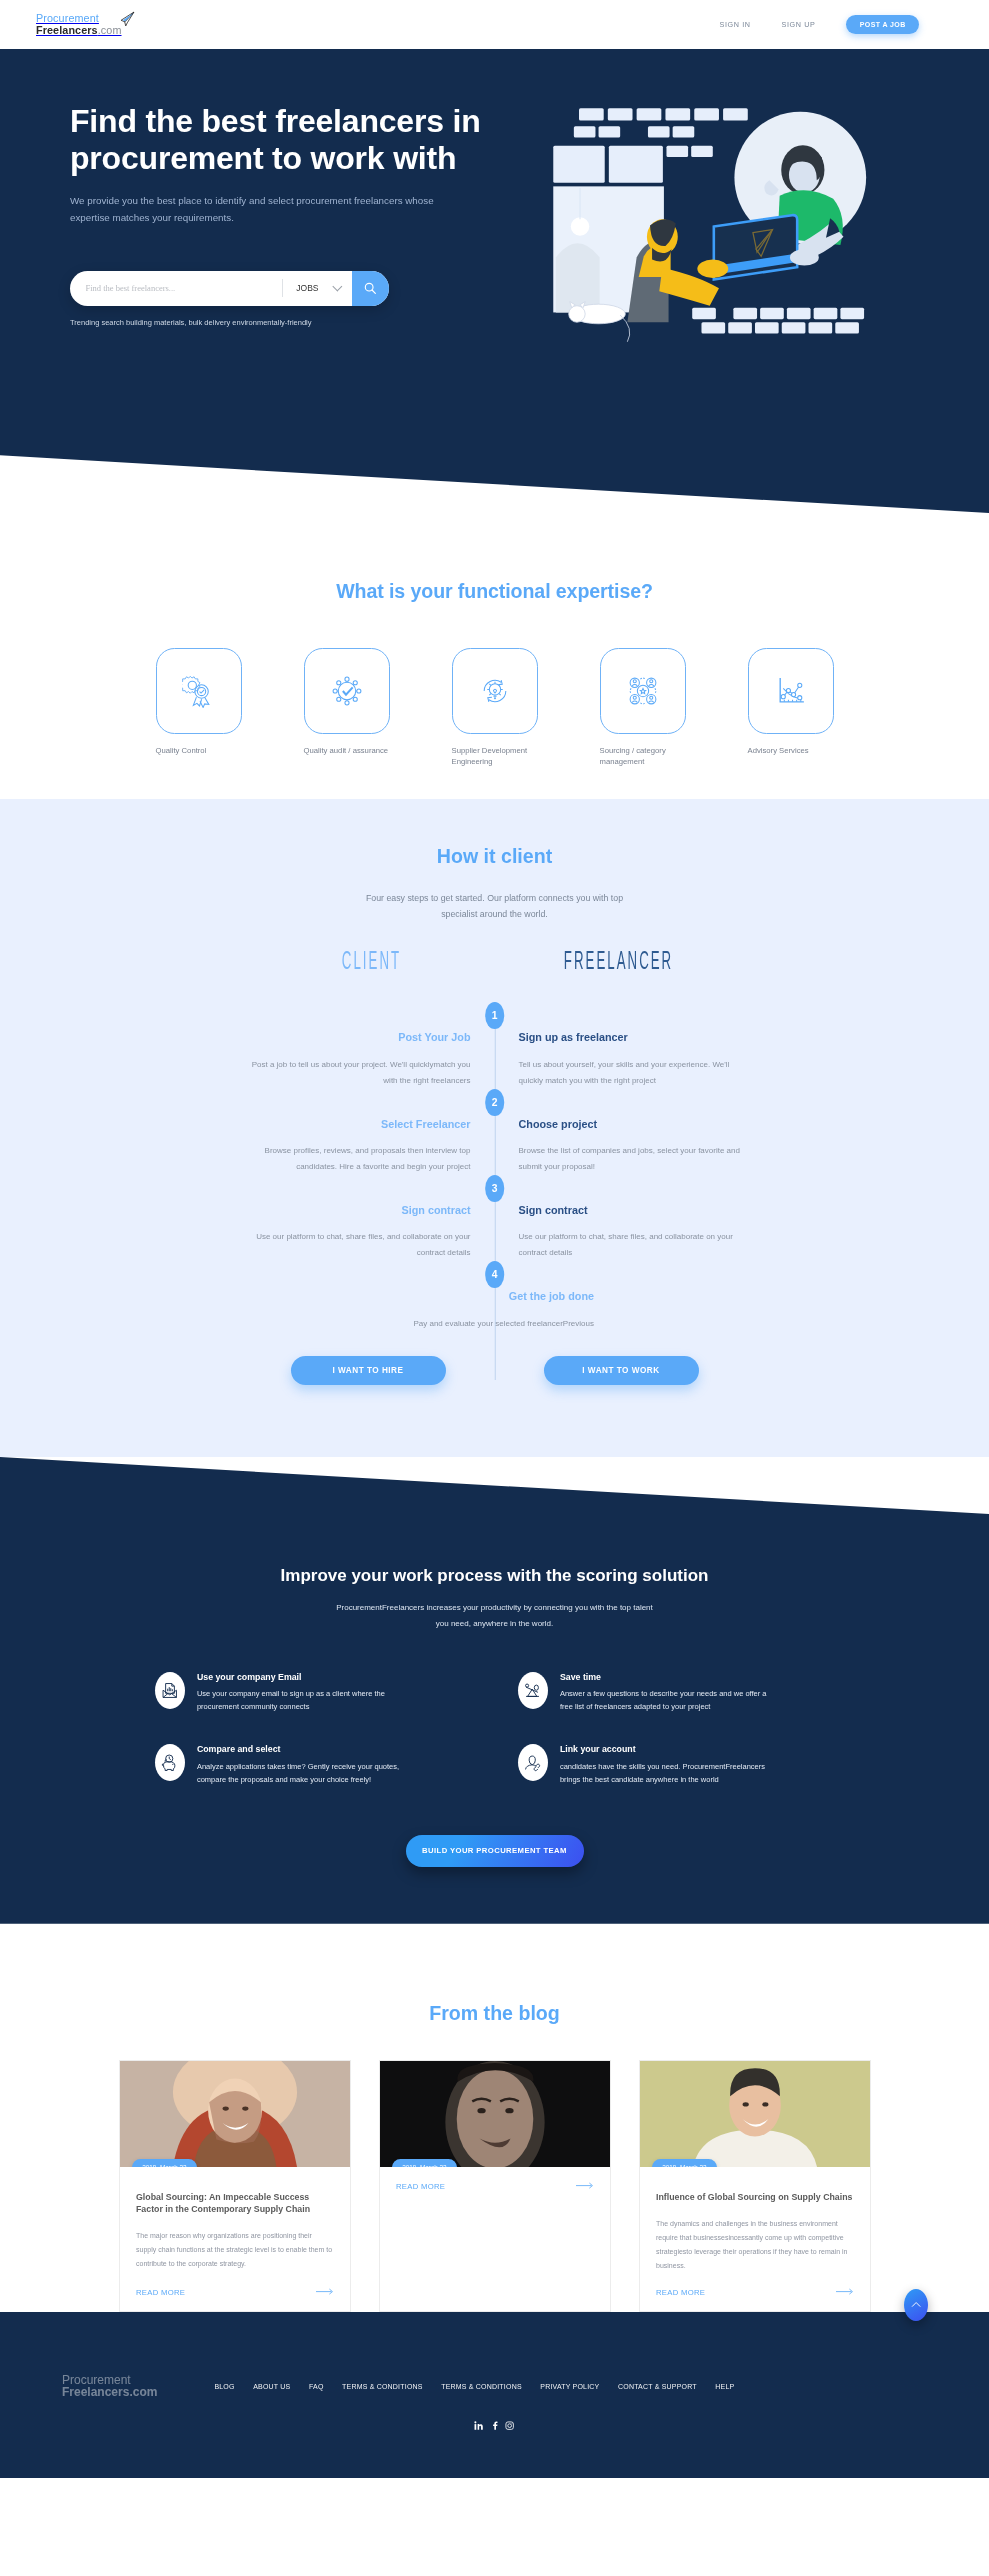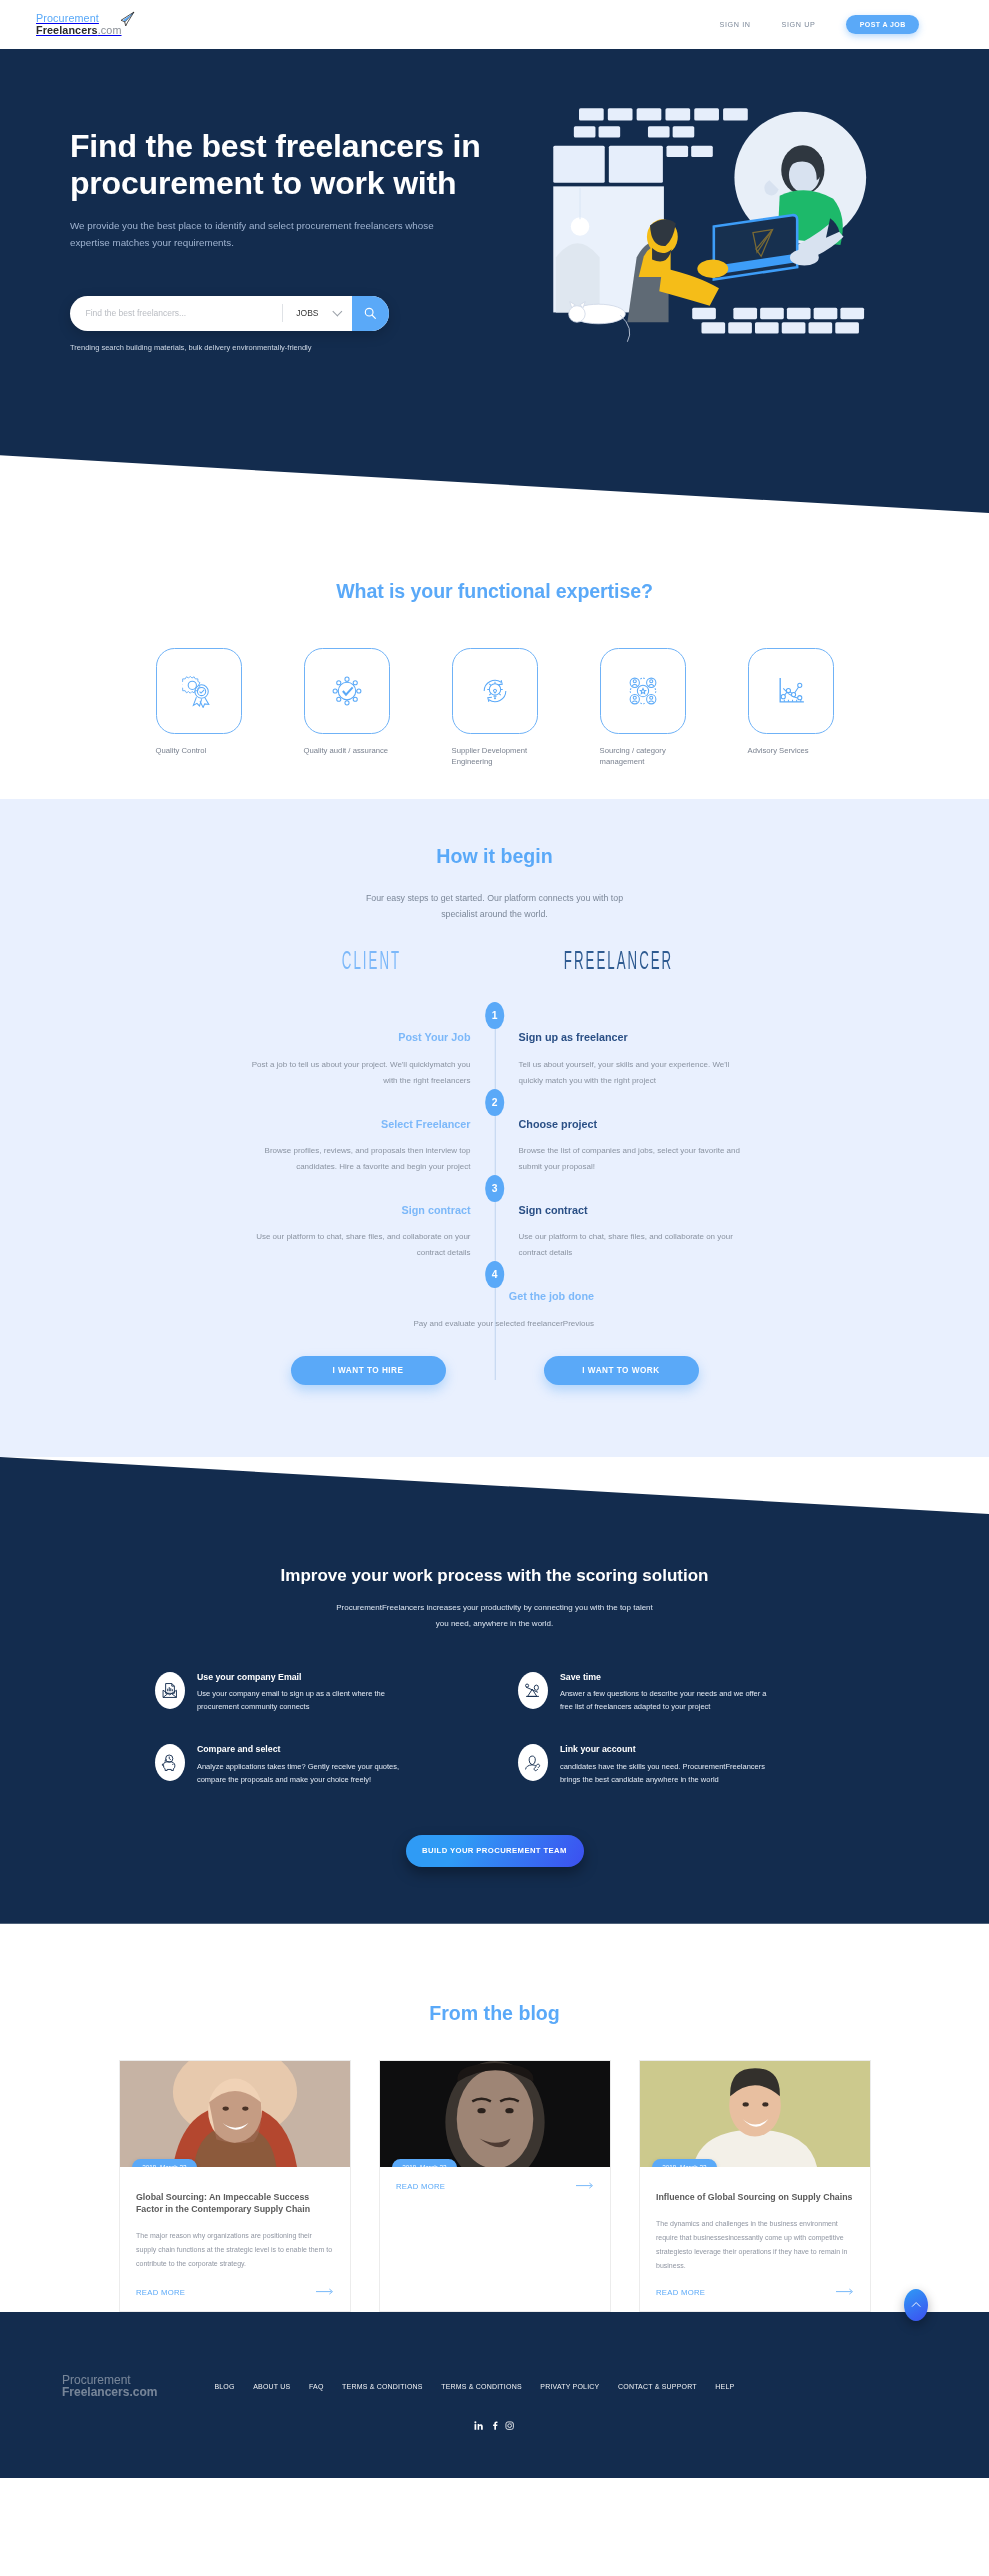--- a/index.html
+++ b/index.html
@@ -49,36 +49,36 @@
   }
   .hero-slant {
     position: absolute; left: 0; bottom: 0; width: 989px; height: 93px;
     background: #fff;
     clip-path: polygon(0 38%, 989px 100%, 989px 100%, 0 100%);
   }
   .hero-inner {
     position: relative; z-index: 3;
     display: flex; padding: 54px 36px 0 70px;
   }
-  .hero-left { width: 422px; margin-top: 25px; }
+  .hero-left { width: 422px; }
   .hero-h1 {
     font-size: 32px; line-height: 1.17; color: #ffffff; font-weight: 700;
     letter-spacing: -0.2px;
   }
   .hero-sub {
     margin-top: 14.4px; font-size: 9.8px; line-height: 1.75; color: #9fb3d0; max-width: 376px;
   }
   .searchbar {
     margin-top: 44px; width: 319px; height: 35px; background: #fff;
     border-radius: 17.5px; display: flex; align-items: center; overflow: hidden;
     box-shadow: 0 4.1px 12.4px rgba(0,0,0,.18);
   }
   .search-input {
     flex: 1; border: none; outline: none; height: 100%; padding: 0 15.5px;
-    font-size: 8.5px; color: #444; font-family: Liberation Sans, sans-serif;
+    font-size: 8.5px; color: #444; font-family: Liberation Serif, serif;
     background: transparent;
   }
   .search-input::placeholder { color: #b9bcc2; }
   .search-divider { width: 0.5px; height: 17.5px; background: #dfe2e6; }
   .search-select {
     display: flex; align-items: center; gap: 15.5px; padding: 0 11.3px 0 13.4px;
     font-size: 8.5px; color: #333; cursor: pointer; user-select: none;
   }
   .chev { display:inline-block; width: 6.7px; height: 6.7px; border-right: 1px solid #9aa0a8;
           border-bottom: 1px solid #9aa0a8; transform: rotate(45deg) translate(-1.5px,-1.5px); }
@@ -469,21 +469,21 @@
           <path d="M20 50 v4 M28 50 v4 M36 50 v4 M44 50 v4 M52 50 v4"></path>
         </svg>
       </div>
       <div class="exp-label">Advisory Services</div>
     </div>
 
   </div>
 </section>
 
 <section class="how">
-  <h2 class="how-title">How it begin</h2>
+  <h2 class="how-title">How it client</h2>
   <p class="how-sub">Four easy steps to get started. Our platform connects you with top specialist around the world.</p>
 
   <div class="col-heads">
     <div class="col-head client">CLIENT</div>
     <div class="col-head freelancer">FREELANCER</div>
   </div>
 
   <div class="steps">
     <div class="rail"></div>
 

